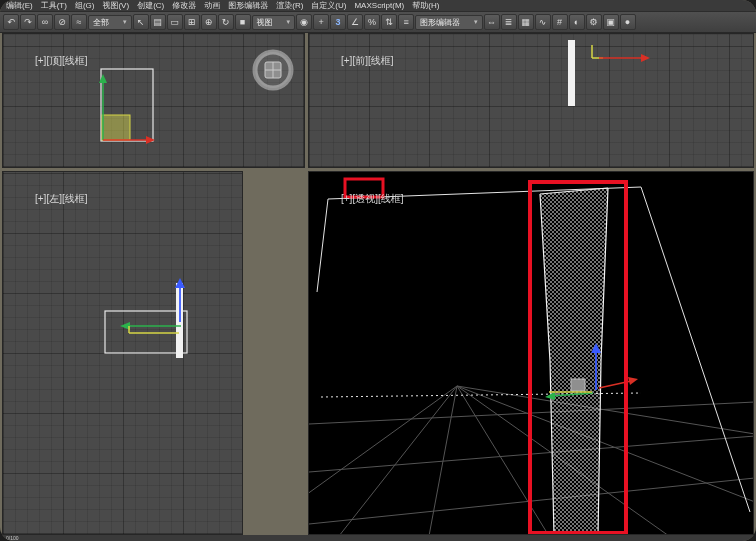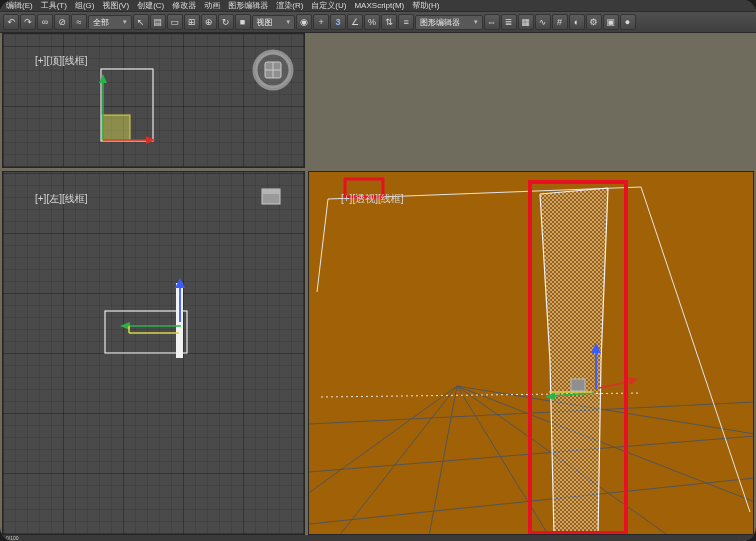--- a/index.html
+++ b/index.html
@@ -14,22 +14,22 @@
     padding:0 3px;border-bottom:1px solid #282828;z-index:10;}
   .tbicon{width:16px;height:16px;flex:0 0 auto;background:linear-gradient(#5c5c5c,#464646);
     border:1px solid #333;border-radius:2px;color:#d8d8d8;font-size:9px;line-height:14px;text-align:center;overflow:hidden;}
   .tbicon.blue{color:#8db8ff;font-weight:bold;}
   .tbdrop{height:15px;flex:0 0 auto;background:#585858;border:1px solid #333;border-radius:2px;
     color:#e8e8e8;font-size:8px;display:flex;align-items:center;gap:14px;padding:0 4px;white-space:nowrap;}
   .tbdrop .arr{font-size:7px;color:#bbb;}
   .viewport{position:absolute;background:#4a4a4a;border:1px solid #262626;overflow:hidden;}
   #vp-top{left:2px;top:33px;width:303px;height:135px;}
   #vp-front{left:308px;top:33px;width:446px;height:135px;}
-  #vp-left{left:2px;top:171px;width:303px;height:364px;}
-  #vp-persp{left:308px;top:171px;width:446px;height:364px;background:#a16207;}
+  #vp-left{left:2px;top:171px;width:241px;height:364px;}
+  #vp-persp{left:308px;top:171px;width:446px;height:364px;background:#000000;}
   .grid{position:absolute;inset:0;background-image:
     repeating-linear-gradient(0deg,rgba(0,0,0,0.10) 0 1px,transparent 1px 12px),
     repeating-linear-gradient(90deg,rgba(0,0,0,0.10) 0 1px,transparent 1px 12px),
     repeating-linear-gradient(0deg,rgba(0,0,0,0.22) 0 1px,transparent 1px 60px),
     repeating-linear-gradient(90deg,rgba(0,0,0,0.22) 0 1px,transparent 1px 60px);}
   .vp-label{position:absolute;left:4px;top:20px;font-size:10px;color:#d8d8d8;z-index:6;cursor:default;white-space:nowrap;margin-left:28px;}
   svg.overlay{position:absolute;left:0;top:0;z-index:3;}
   .statusbar{position:absolute;left:0;top:535px;width:756px;height:6px;background:#3a3a3a;
     color:#c8c8c8;font-size:5px;line-height:6px;padding-left:6px;z-index:10;}
 </style>
@@ -117,20 +117,37 @@
 
       <g>
         <circle cx="270" cy="36" r="18" fill="rgba(180,180,180,0.18)" stroke="rgba(230,230,230,0.45)" stroke-width="5"></circle>
         <rect x="262" y="28" width="16" height="16" rx="2" fill="#8f8f8f" stroke="#c9c9c9" stroke-width="1"></rect>
         <line x1="262" y1="36" x2="278" y2="36" stroke="#c9c9c9" stroke-width="1"></line>
         <line x1="270" y1="28" x2="270" y2="44" stroke="#c9c9c9" stroke-width="1"></line>
       </g>
     </svg>
   </div>
 
+  <div class="viewport" id="vp-front">
+    <div class="grid"></div>
+    <div class="vp-label">[+][前][线框]</div>
+    <svg class="overlay" width="446" height="135" viewBox="0 0 446 135">
+
+      <rect x="259" y="6" width="7" height="66" fill="#f2f2f2"></rect>
+
+      <g>
+        <line x1="283" y1="11" x2="283" y2="24" stroke="#d6d646" stroke-width="1.5"></line>
+        <line x1="283" y1="24" x2="294" y2="24" stroke="#d6d646" stroke-width="1.5"></line>
+      </g>
+      <g>
+        <line x1="290" y1="24" x2="334" y2="24" stroke="#d93025" stroke-width="1.5"></line>
+        <polygon points="341,24 332,20 332,28" fill="#d93025"></polygon>
+      </g>
+    </svg>
+  </div>
 
   <div class="viewport" id="vp-left">
     <div class="grid"></div>
     <div class="vp-label">[+][左][线框]</div>
     <svg class="overlay" width="303" height="364" viewBox="0 0 303 364">
 
       <g>
         <rect x="259" y="17" width="18" height="15" fill="#9a9a9a" stroke="#c9c9c9" stroke-width="1"></rect>
         <rect x="259" y="17" width="18" height="5" fill="#b5b5b5"></rect>
       </g>

